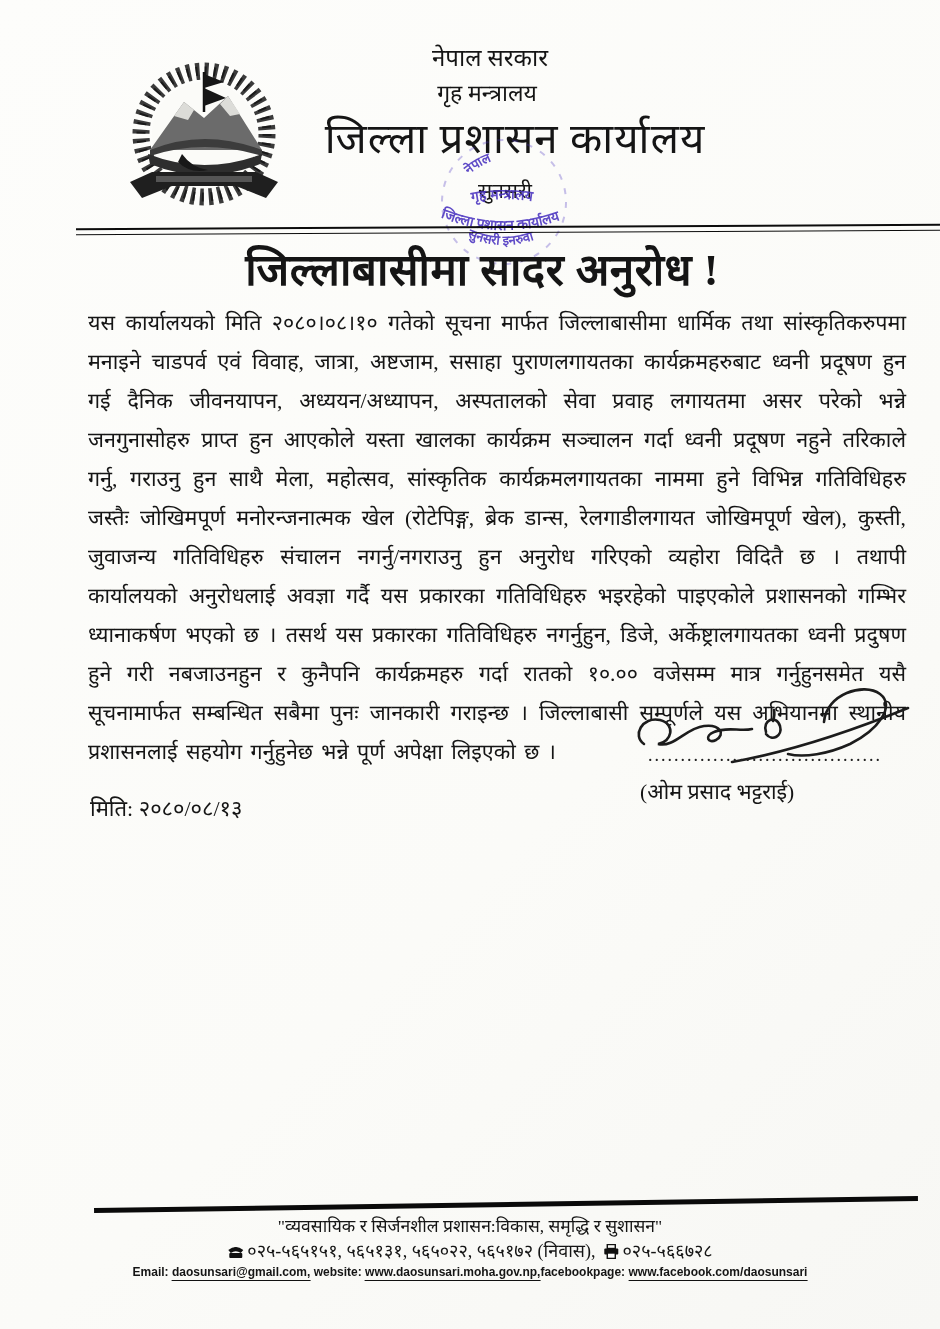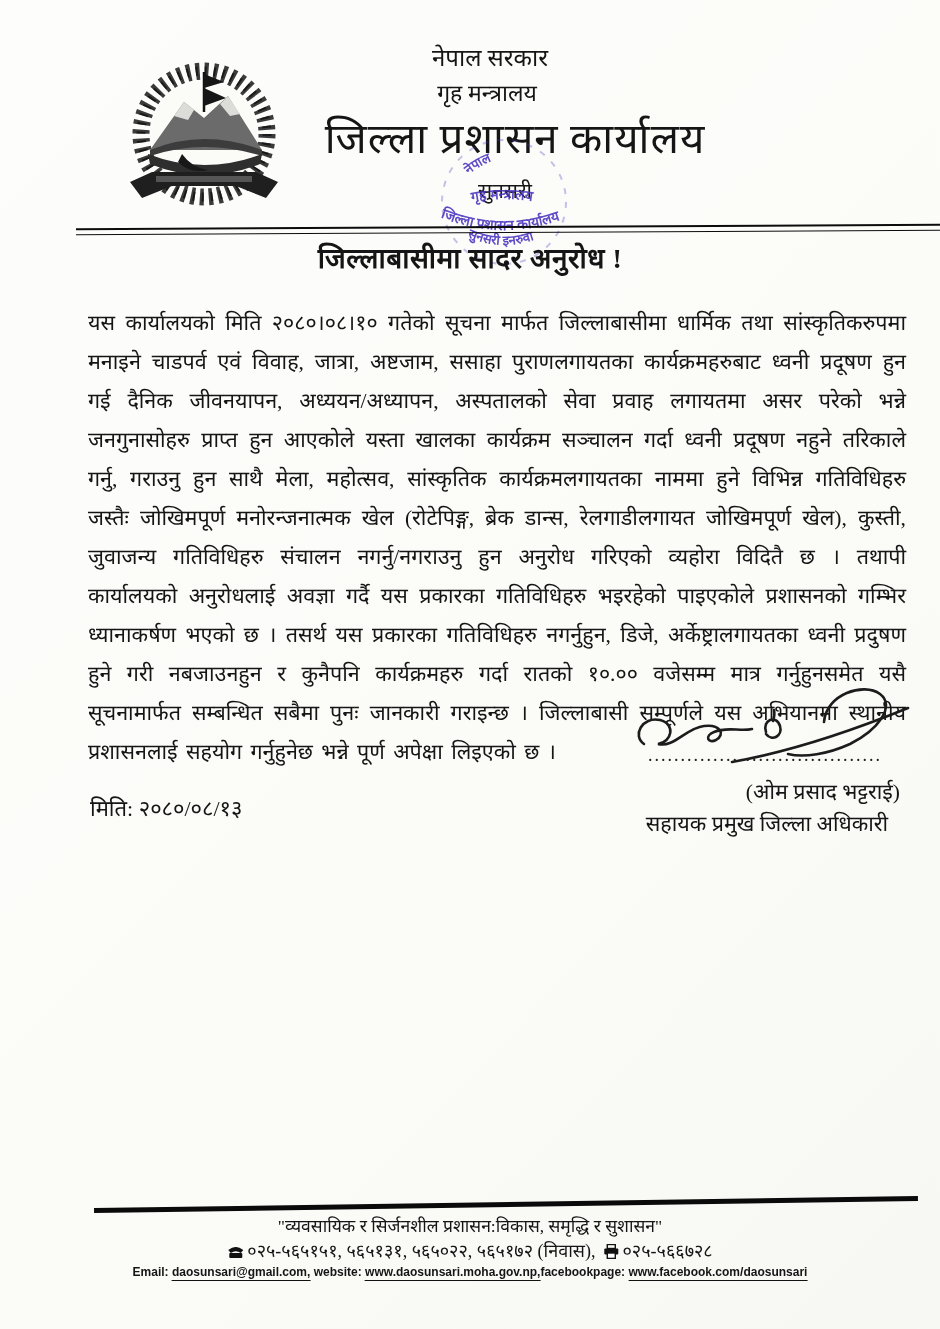--- a/index.html
+++ b/index.html
@@ -15,30 +15,30 @@
   .hdr-min{top:76px;margin-left:17px;font-size:23px;}
   .hdr-office{top:108px;margin-left:45px;font-size:42px;letter-spacing:1px;}
   .hdr-district{top:176px;margin-left:35px;font-size:21px;}
   .emblem{left:112px;top:50px;width:184px;height:168px;}
   .stamp{left:420px;top:132px;width:168px;height:142px;opacity:.88;}
   .rule-double{
     left:76px;top:226px;width:864px;height:4px;
     border-top:2.5px solid #0c0c0c;border-bottom:1.5px solid #0c0c0c;
     transform:rotate(-0.3deg);
   }
-  .title{top:238px;font-size:28px;font-weight:bold;letter-spacing:.5px;}
+  .title{top:238px;margin-left:12px;font-size:44px;font-weight:bold;letter-spacing:.5px;}
   .body-par{
     left:88px;top:304px;width:818px;
     font-size:21.5px;line-height:39px;text-align:justify;text-justify:inter-word;
     word-spacing:3px;
   }
   .date-line{left:90px;top:752px;font-size:22px;margin-top:40px;}
   .sig-svg{left:628px;top:682px;width:285px;height:92px;}
   .sig-dots{left:648px;top:745px;width:240px;font-size:18px;letter-spacing:2px;overflow:hidden;white-space:nowrap;color:#222;}
-  .sig-name{left:640px;top:776px;width:260px;text-align:right;font-size:21.5px;}
+  .sig-name{left:640px;top:776px;width:260px;text-align:left;font-size:21.5px;}
   .sig-desig{left:612px;top:808px;width:310px;text-align:center;font-size:21.5px;}
   .rule-footer{left:94px;top:1202px;width:824px;height:4.5px;background:#0a0a0a;transform:rotate(-0.85deg);}
   .foot-motto{top:1213px;font-size:17.5px;}
   .foot-phone{top:1238px;font-size:18px;}
   .foot-email{
     top:1265px;left:50%;transform:translateX(-50%);white-space:nowrap;
     font-size:12px;font-weight:bold;
     font-family:"Liberation Sans","DejaVu Sans",sans-serif;
   }
   .foot-email .u{border-bottom:1.6px solid #111;padding-bottom:1px;}
@@ -112,21 +112,20 @@
   <svg class="abs sig-svg" viewBox="0 0 285 92">
     <g fill="none" stroke="#1c1c1c" stroke-width="2.6" stroke-linecap="round">
       <path d="M16,62 C4,54 14,34 32,38 C48,42 44,60 30,62 C46,66 58,46 76,44 C92,42 98,52 88,58 C80,62 76,54 86,50 C100,44 112,50 124,47"></path>
       <path d="M138,50 C134,38 148,32 152,44 C155,54 144,60 138,52 M146,28 C147,32 146,36 145,39"></path>
       <path d="M196,40 C198,12 236,0 252,12 C268,24 250,48 222,62 C200,72 176,76 160,72"></path>
       <path d="M104,80 C160,70 226,48 280,26"></path>
     </g>
   </svg>
   <div class="abs sig-dots">....................................</div>
   <div class="abs sig-name">(ओम प्रसाद भट्टराई)</div>
-  <div class="abs sig-desig">सहायक प्रमुख जिल्ला अधिकारी</div>
 
   <div class="abs rule-footer"></div>
   <div class="abs ctr foot-motto">"व्यवसायिक र सिर्जनशील प्रशासन:विकास, समृद्धि र सुशासन"</div>
 
   <div class="abs ctr foot-phone">
     <svg class="icon-inline" width="17" height="15" viewBox="0 0 17 15">
       <path d="M1,6 Q8.5,0 16,6 L13.5,9 Q8.5,5.5 3.5,9 Z" fill="#111"></path>
       <rect x="2" y="9" width="13" height="5" rx="1" fill="#111"></rect>
       <rect x="7" y="3.4" width="3" height="2" fill="#111"></rect>
     </svg><span>०२५-५६५१५१, ५६५१३१, ५६५०२२, ५६५१७२ (निवास),</span><span class="gap"></span><svg class="icon-inline" width="16" height="15" viewBox="0 0 16 15">

